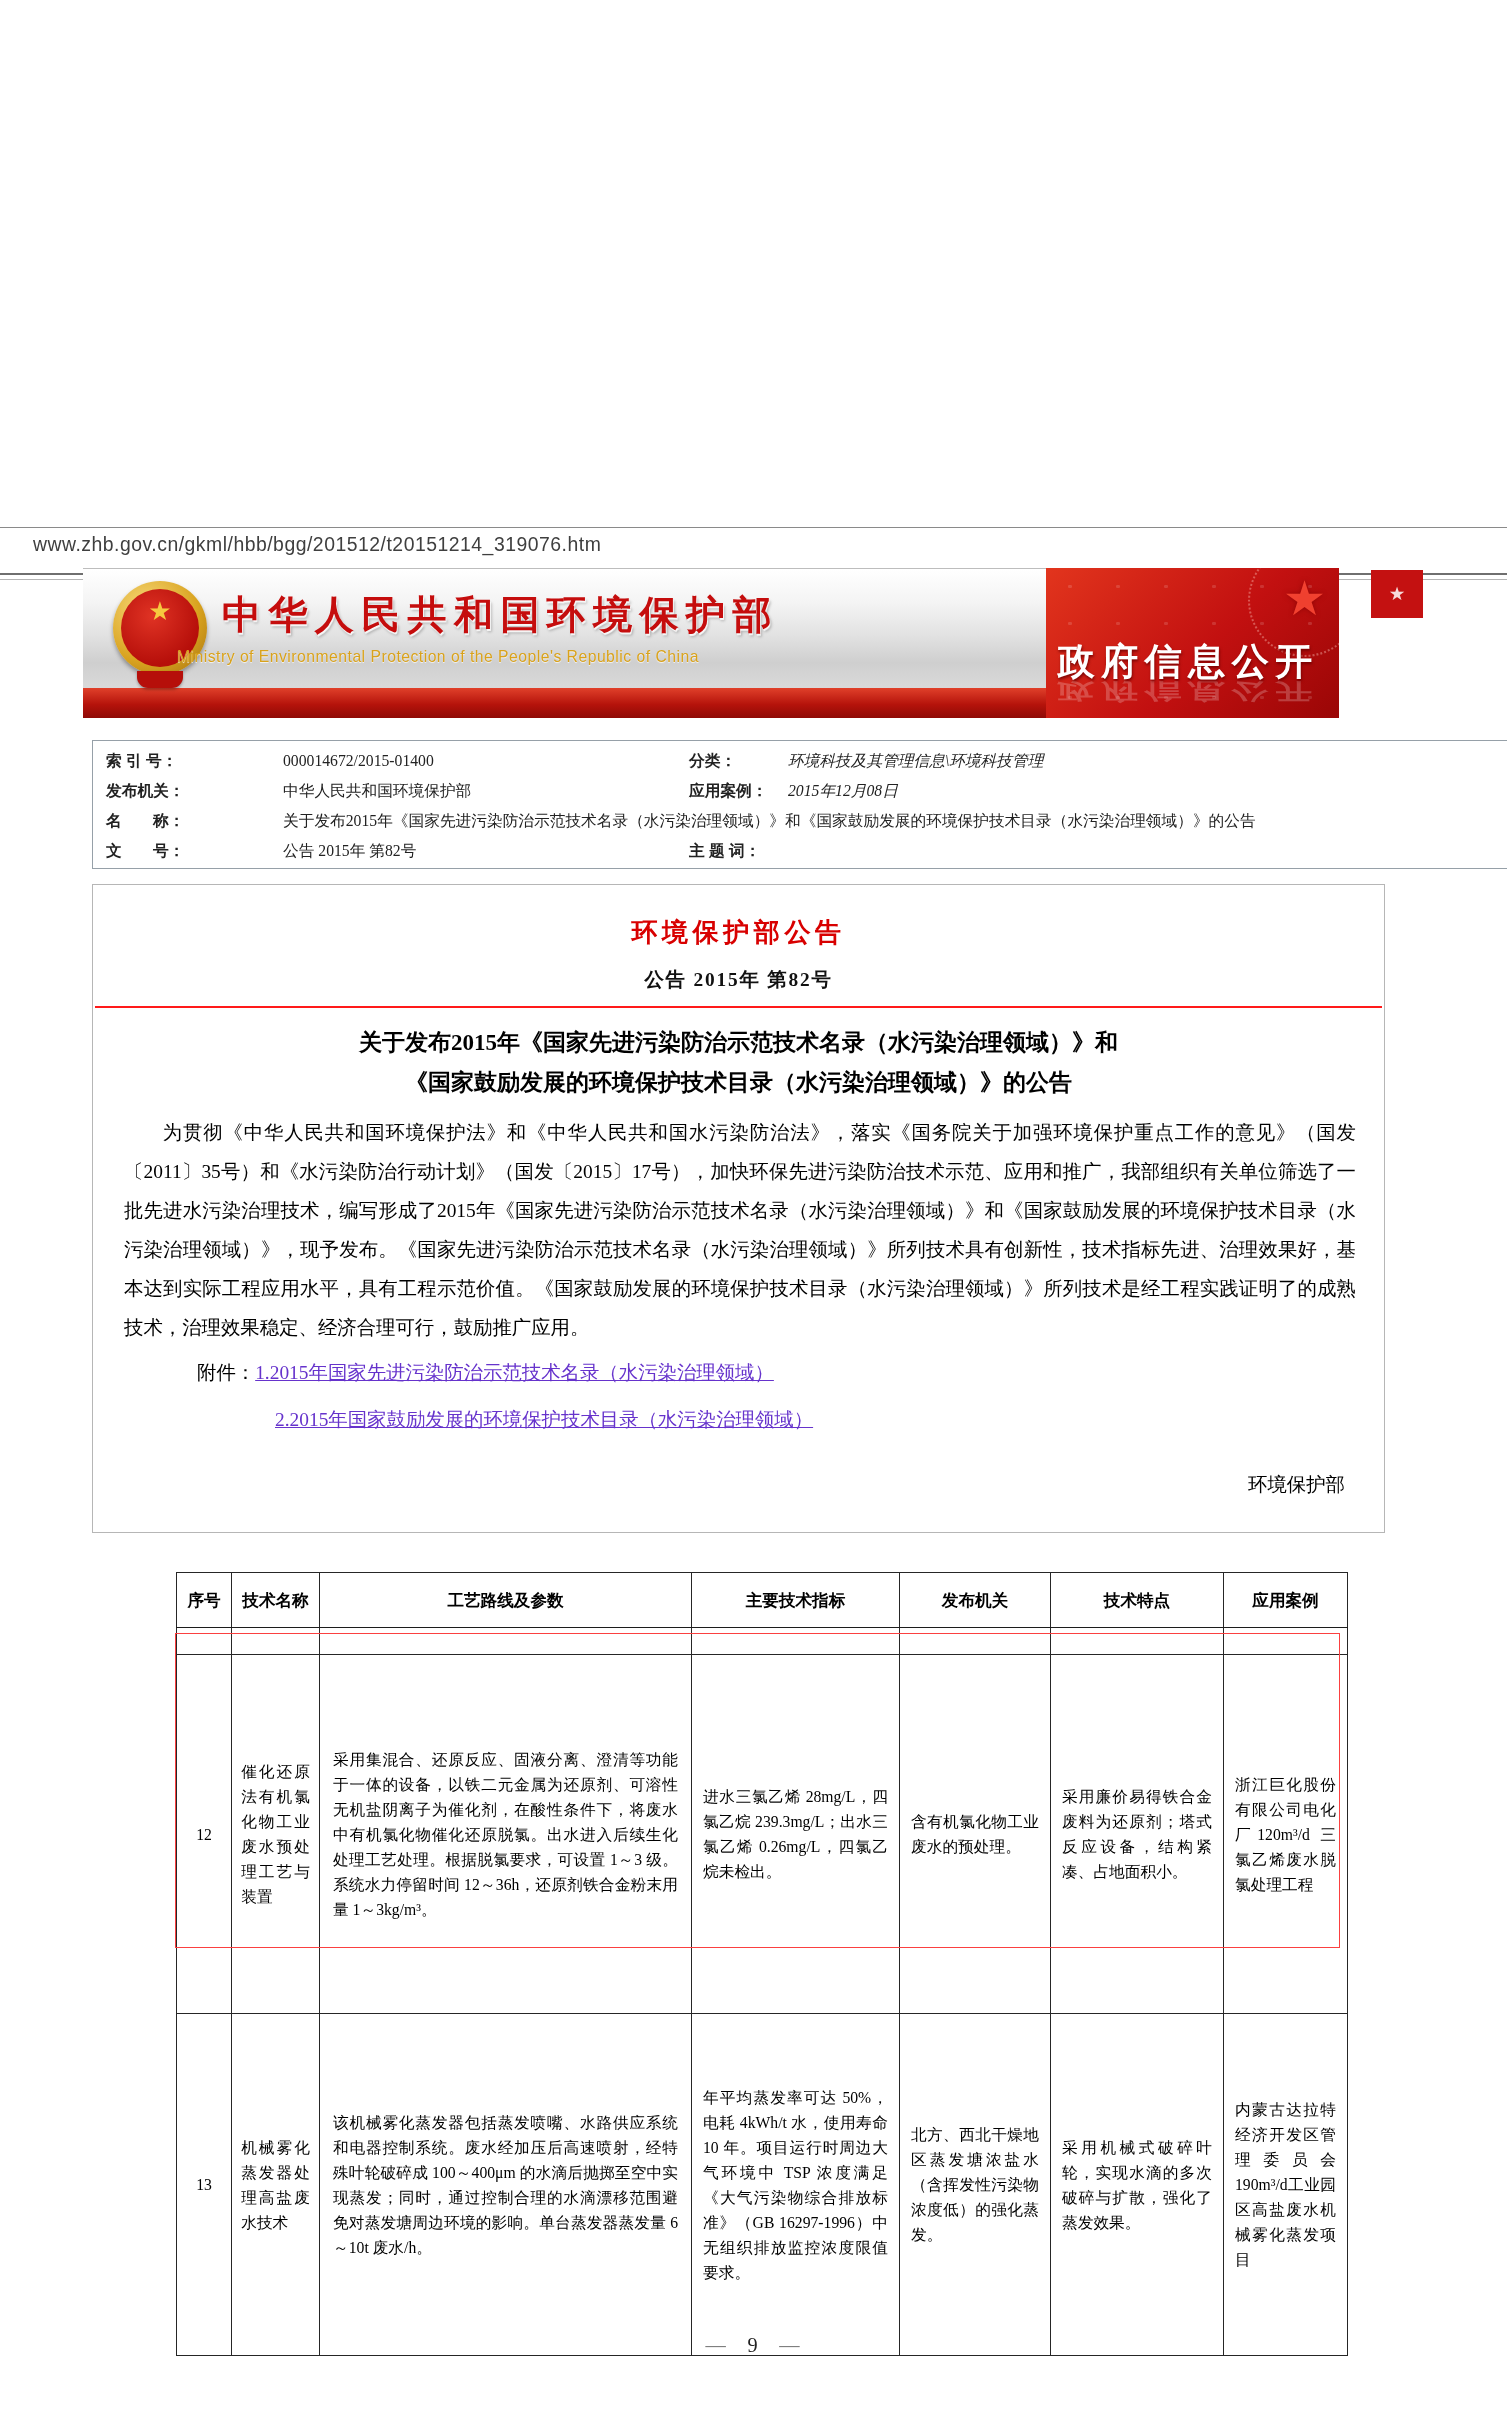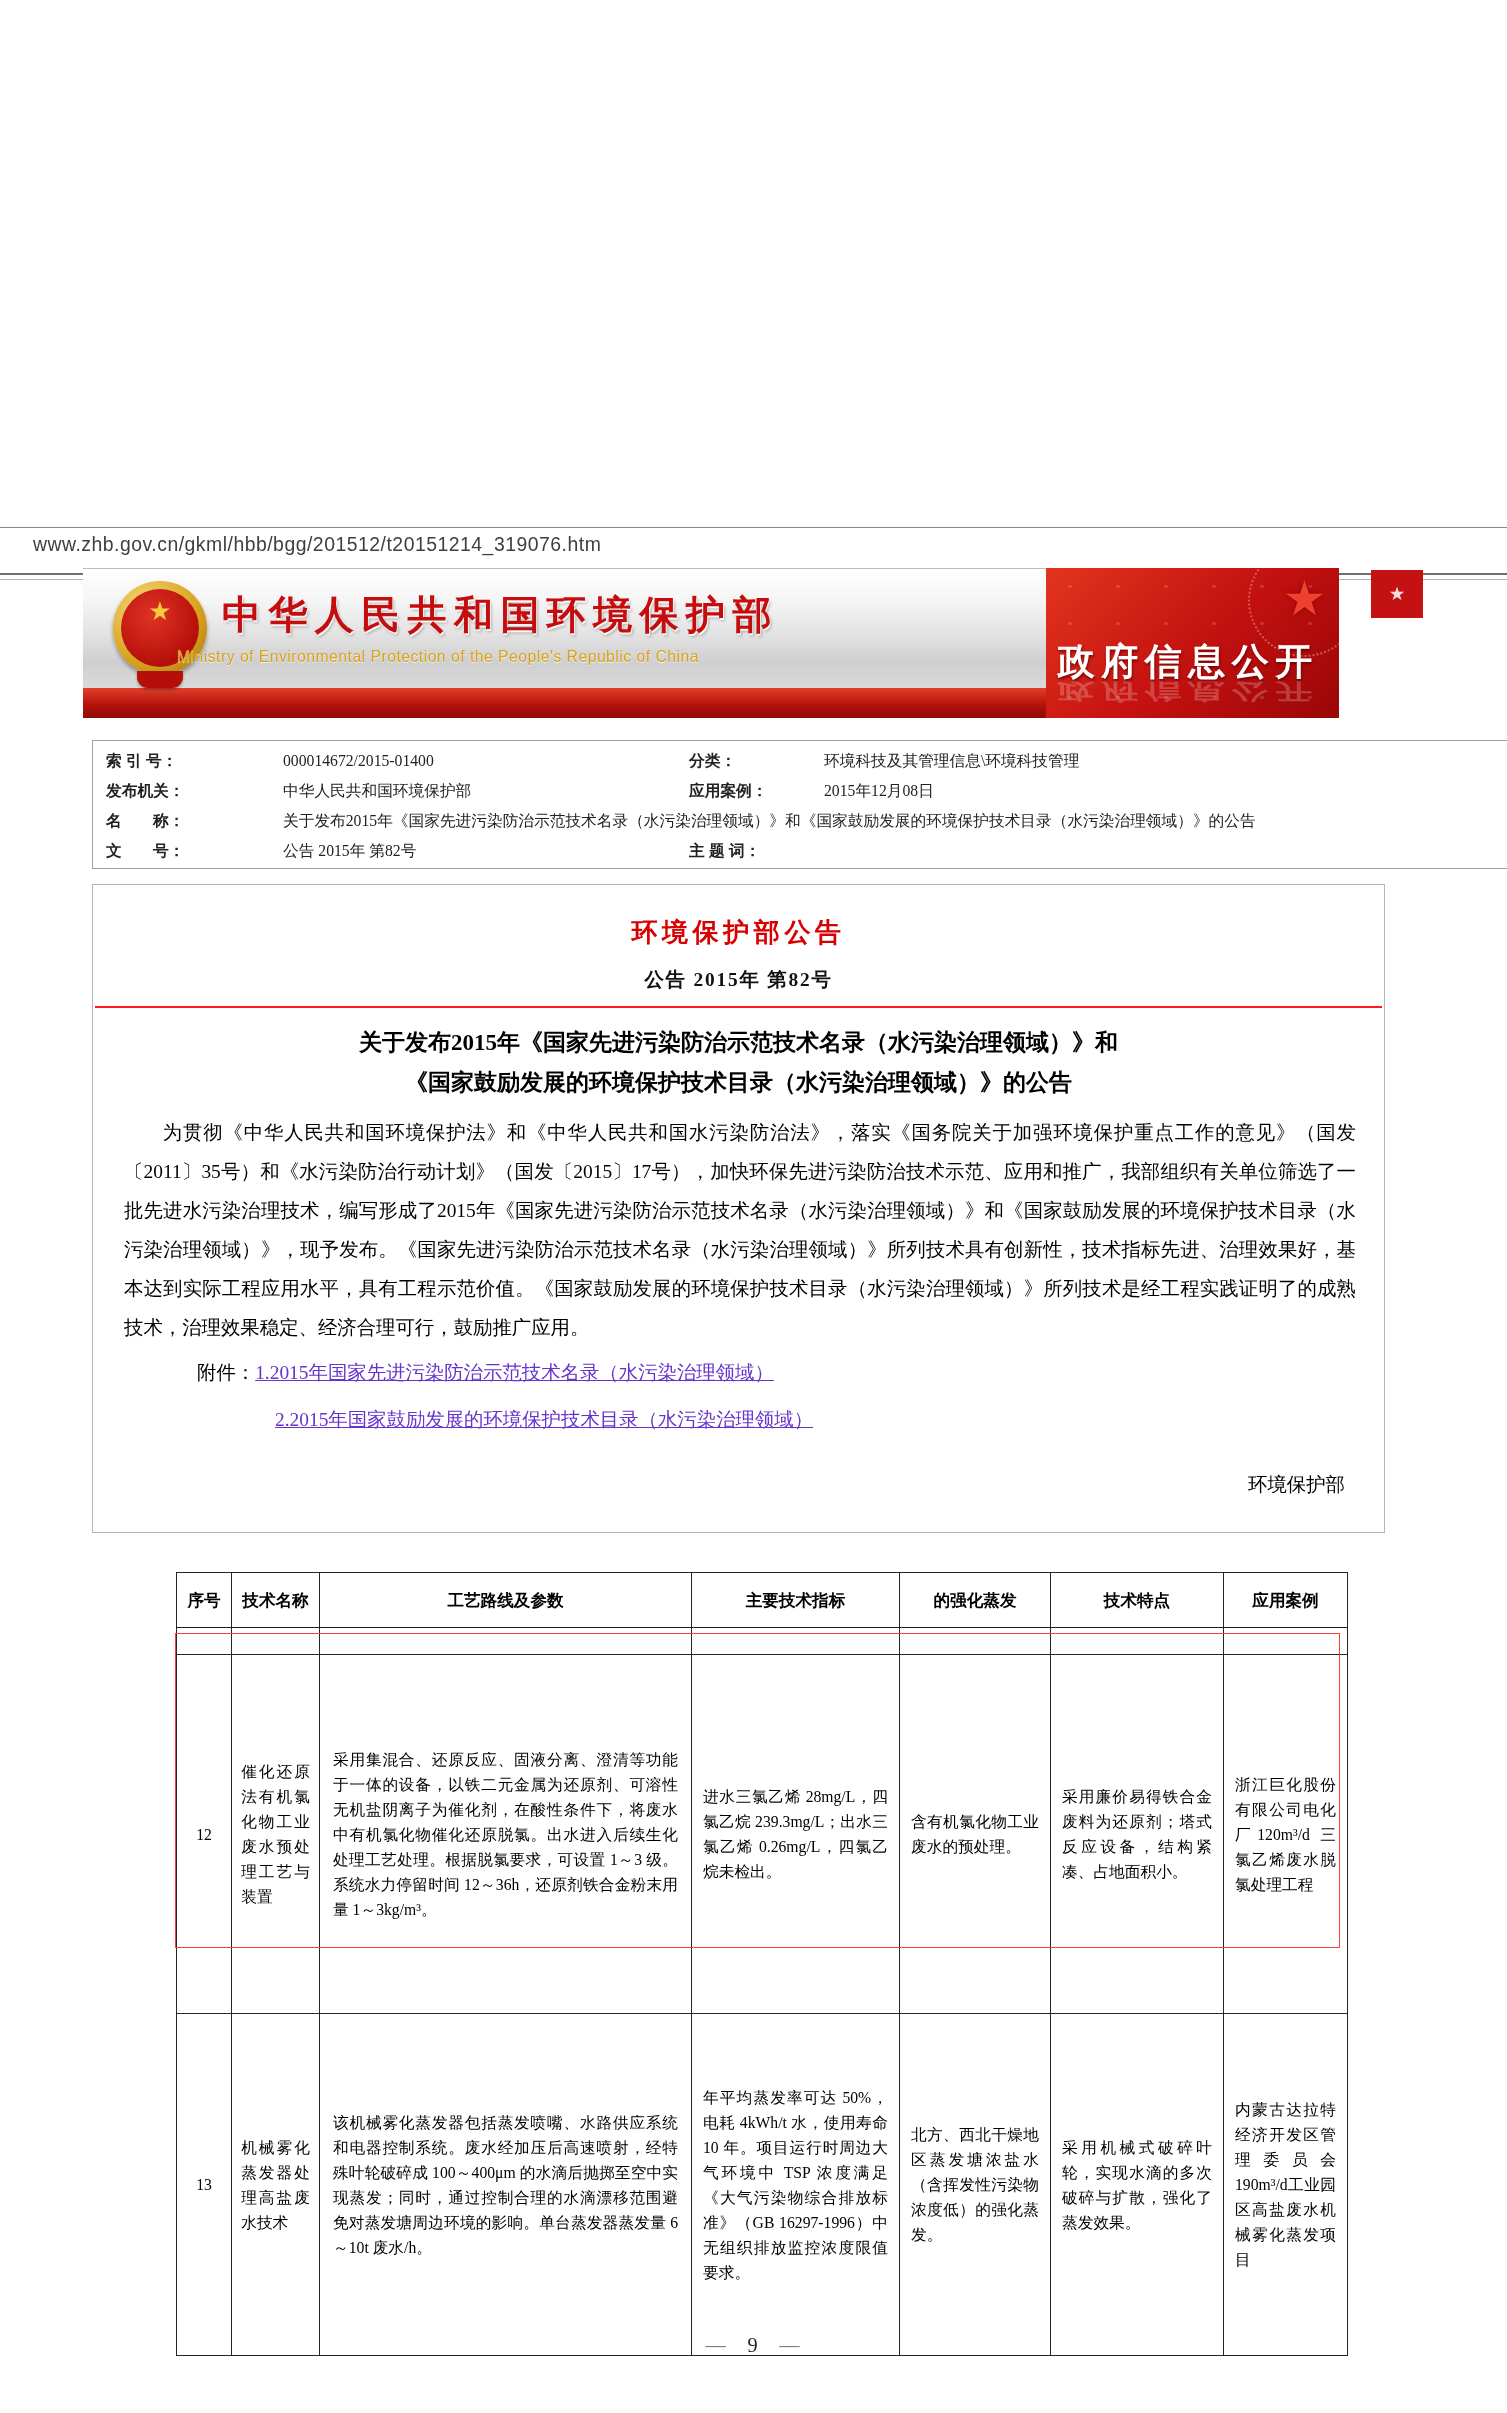--- a/index.html
+++ b/index.html
@@ -49,21 +49,21 @@
       transform:scaleY(-.6);}
   .banner-fragment{position:absolute;left:1371px;top:570px;width:52px;height:48px;background:#c41111;
       text-align:center;line-height:48px;color:rgba(255,255,255,.85);font-size:18.5px;}
 
   
   .meta-box{position:absolute;left:92px;top:740px;width:1498px;height:129px;border:0.9px solid #96a0a8;
       padding-top:4.6px;box-sizing:border-box;}
   .meta-row{position:relative;height:30px;line-height:30px;font-size:15.7px;}
   .meta-label{position:absolute;font-family:"Liberation Sans","DejaVu Sans",sans-serif;font-weight:bold;color:#222;}
   .meta-value{position:absolute;color:#222;}
-  .l1{left:13px;} .v1{left:190px;} .l2{left:596px;} .v2{left:731px;}
+  .l1{left:13px;} .v1{left:190px;} .l2{left:596px;} .v2{left:695px;font-style:italic;}
 
   
   .doc-box{position:absolute;left:92px;top:884px;width:1293px;height:649px;border:0.9px solid #b6b6b6;
       box-sizing:border-box;}
   .doc-header{margin-top:30px;text-align:center;font-size:26px;font-weight:bold;color:#d80000;letter-spacing:4.6px;}
   .doc-number{margin-top:15.7px;text-align:center;font-size:19.4px;font-weight:bold;color:#111;letter-spacing:1.8px;}
   .red-rule{margin:13px 1.8px 0 1.8px;height:2.8px;background:#ff1a1a;}
   .doc-title{margin-top:15px;text-align:center;font-size:23px;font-weight:bold;line-height:40px;color:#000;}
   .doc-para{margin:9.2px 28px 0 31px;font-size:19.4px;line-height:39px;text-align:justify;text-indent:2em;color:#000;}
   .attach{margin:5.5px 28px 0 104px;font-size:19.4px;line-height:41px;color:#000;}
@@ -181,21 +181,21 @@
         <col style="width:151px">
         <col style="width:173px">
         <col style="width:124px">
     </colgroup>
     <tbody>
         <tr>
       <th>序号</th>
       <th>技术名称</th>
       <th>工艺路线及参数</th>
       <th>主要技术指标</th>
-      <th>的强化蒸发</th>
+      <th>发布机关</th>
       <th>技术特点</th>
       <th>应用案例</th>
     </tr>
     <tr class="spacer">
       <td></td>
           <td></td>
       <td></td>
           <td></td>
       <td></td>
           <td></td>

